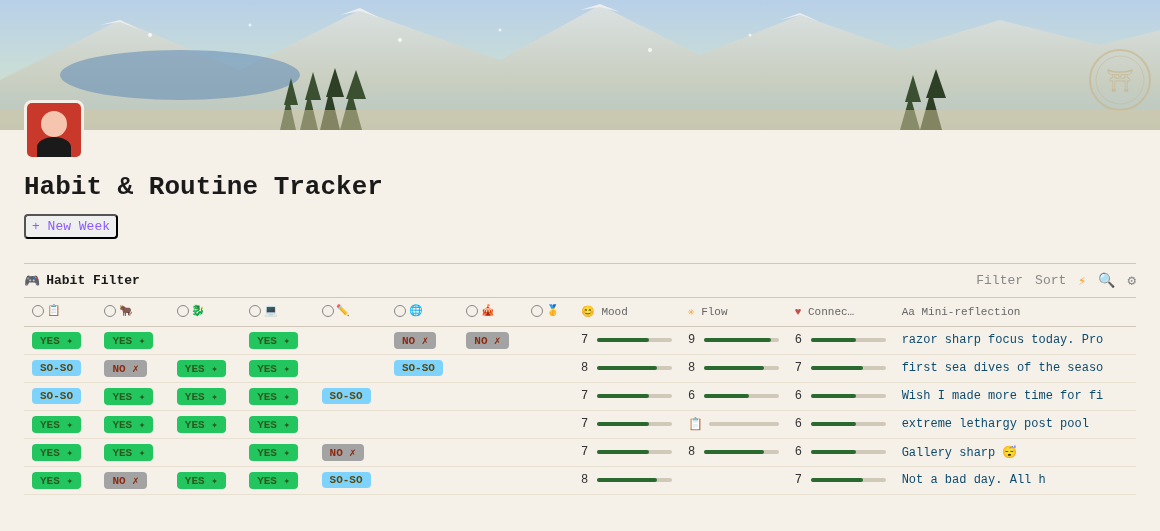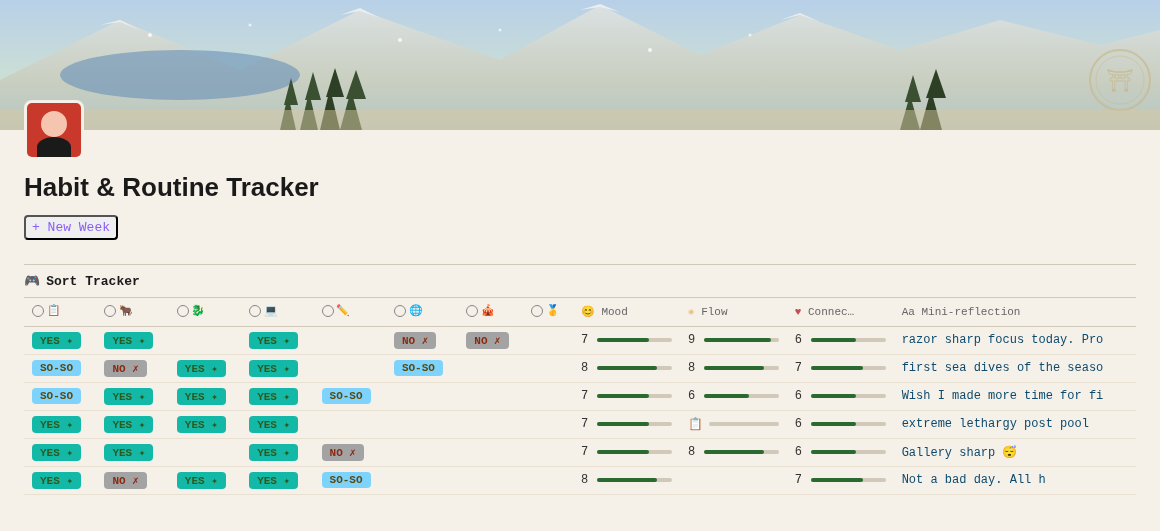--- a/index.html
+++ b/index.html
@@ -77,21 +77,21 @@
     }
 
     
     .page-content {
       padding: 0 24px;
     }
     .page-title {
       font-size: 26px;
       font-weight: bold;
       color: #1a1a1a;
-      font-family: Liberation Sans, sans-serif;
+      font-family: Liberation Mono, monospace;
       margin-bottom: 12px;
     }
     .new-week-btn {
       display: inline-flex;
       align-items: center;
       gap: 4px;
       color: #8b5cf6;
       font-size: 13px;
       cursor: pointer;
       padding: 3px 6px;
@@ -156,21 +156,21 @@
 
     
     .badge {
       display: inline-block;
       padding: 2px 8px;
       border-radius: 4px;
       font-size: 11px;
       font-weight: bold;
     }
     .badge-yes {
-      background: #14b8a6;
+      background: #22c55e;
       color: #2a5a20;
     }
     .badge-no {
       background: #a3a3a3;
       color: #8a2a10;
     }
     .badge-soso {
       background: #7dd3fc;
       color: #5a4a10;
     }
@@ -304,21 +304,28 @@
 <div class="page-content">
   <h1 class="page-title">Habit &amp; Routine Tracker</h1>
 
   <button class="new-week-btn">+ New Week</button>
 
   <div class="table-section">
 
     <div class="table-header-row">
       <div class="table-title">
         <span>🎮</span>
-        <span>Sort Tracker</span>
+        <span>Habit Filter</span>
+      </div>
+      <div class="table-controls">
+        <span class="filter-btn">Filter</span>
+        <span class="sort-btn">Sort</span>
+        <span class="bolt-icon">⚡</span>
+        <span class="ctrl-icon">🔍</span>
+        <span class="ctrl-icon">⚙</span>
       </div>
     </div>
 
     <table class="data-table">
       <thead>
         <tr>
           <th><span class="col-icon"><span class="circle-icon"></span>📋</span></th>
           <th><span class="col-icon"><span class="circle-icon"></span>🐂</span></th>
           <th><span class="col-icon"><span class="circle-icon"></span>🐉</span></th>
           <th><span class="col-icon"><span class="circle-icon"></span>💻</span></th>

